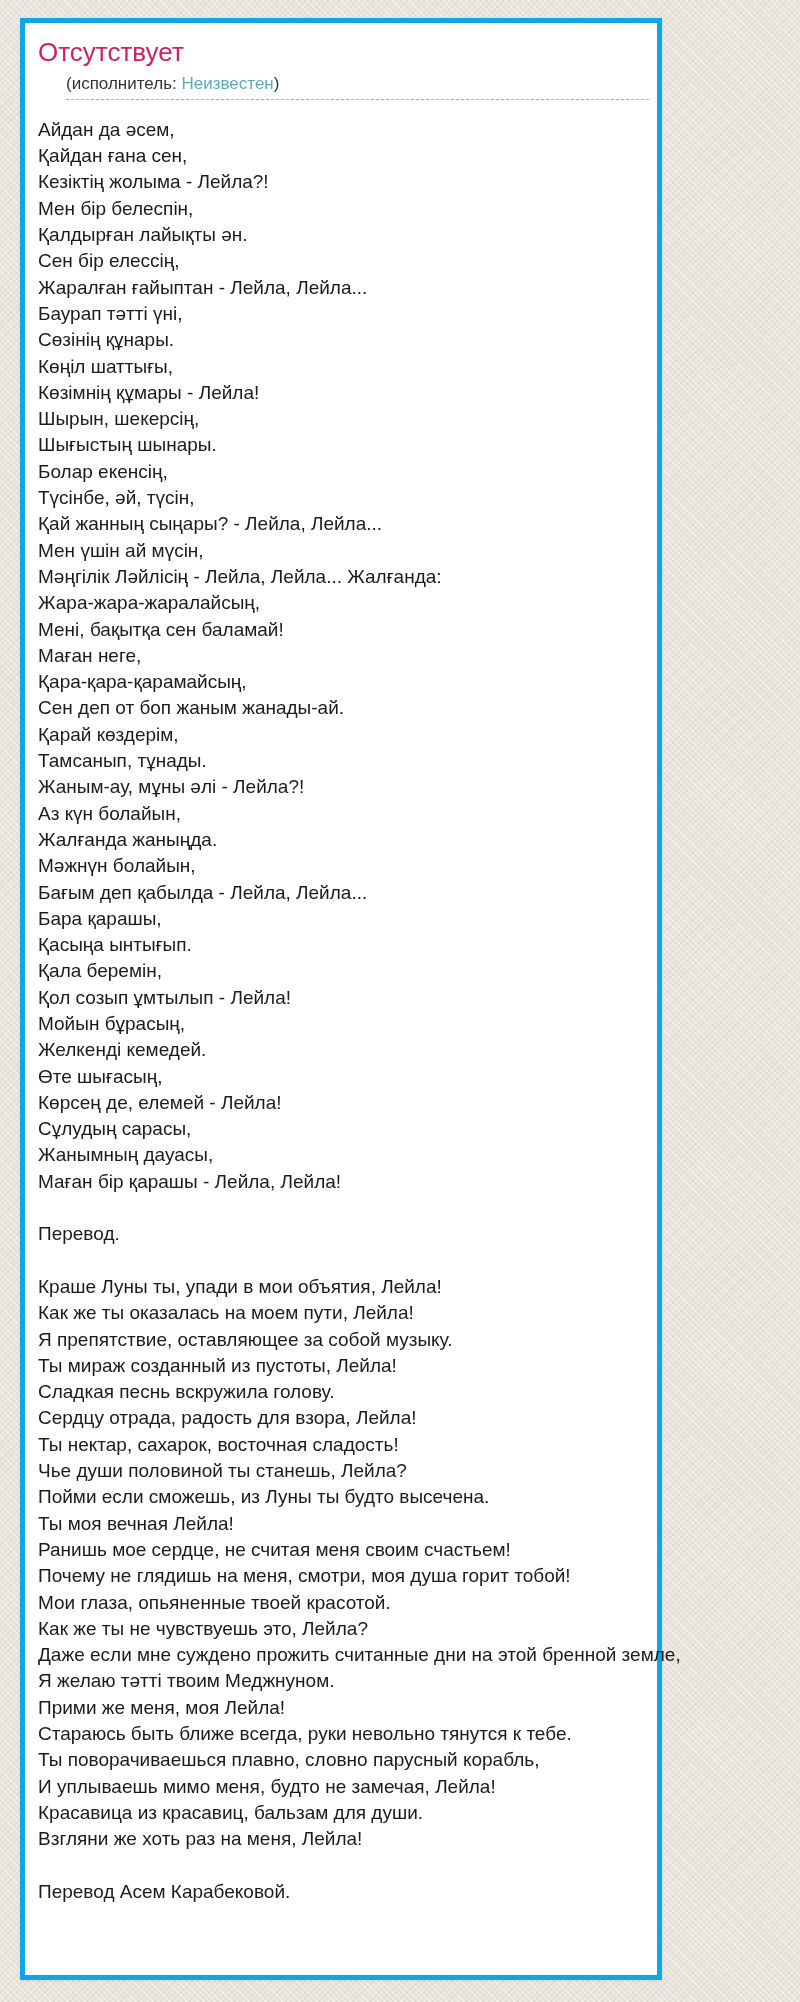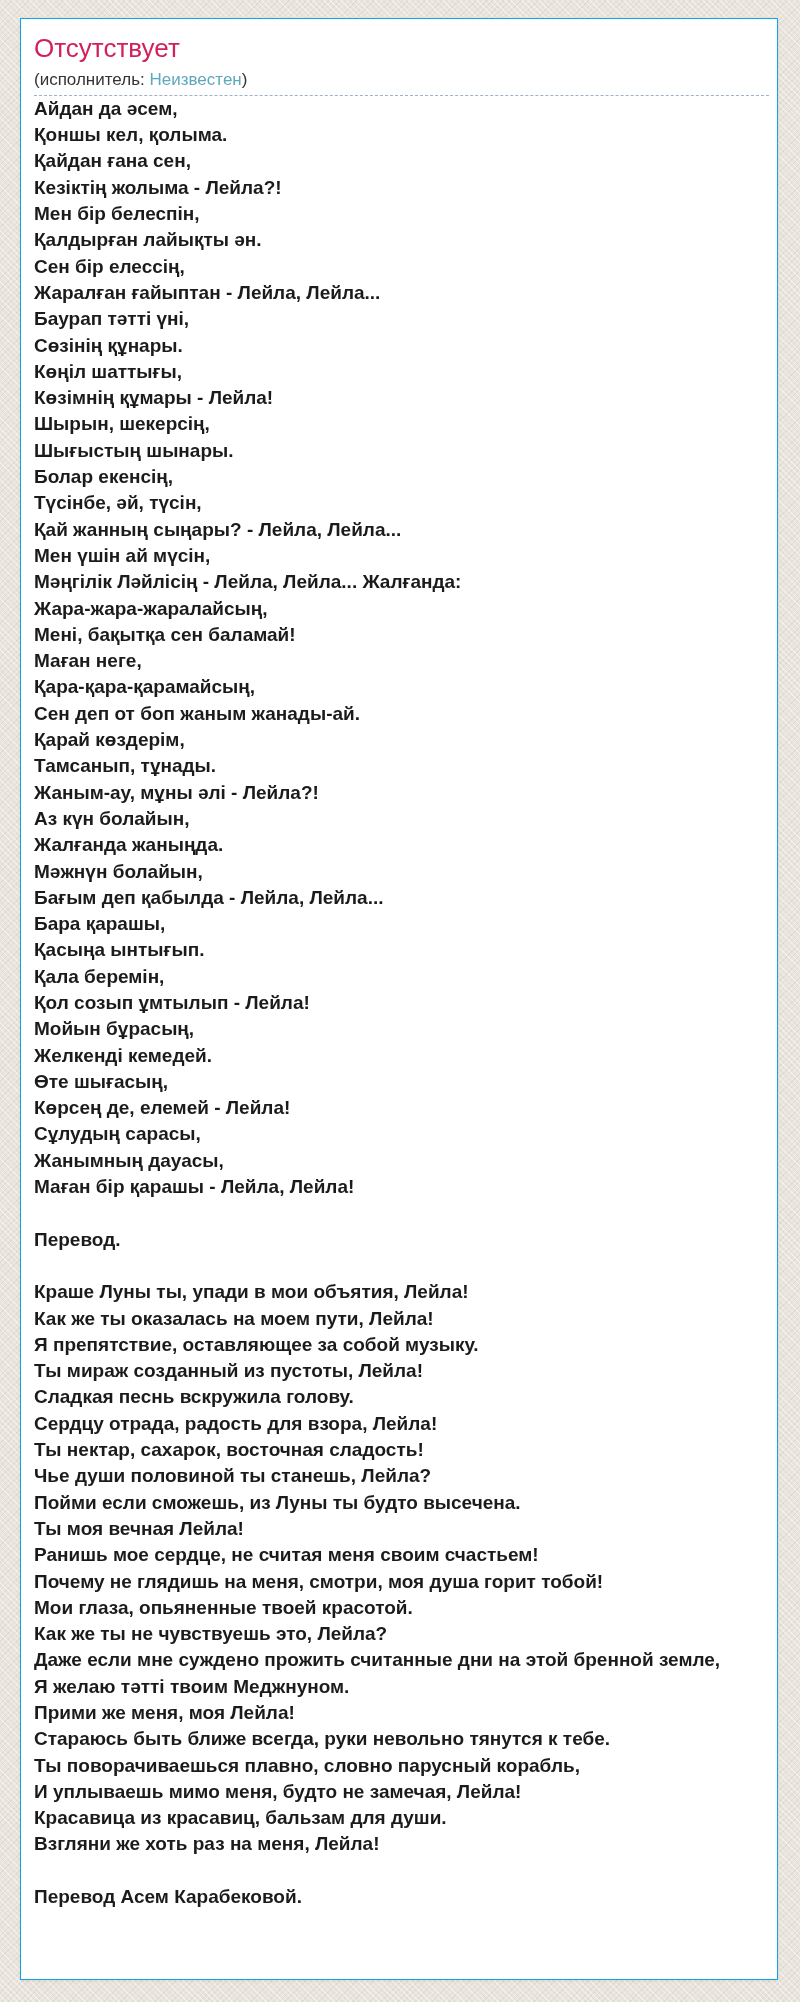--- a/index.html
+++ b/index.html
@@ -12,68 +12,68 @@
     position: relative;
     background-color: #e9e5dd;
     background-image:
       repeating-linear-gradient(45deg, rgba(255,255,255,0.45) 0 1px, transparent 1px 4px),
       repeating-linear-gradient(-45deg, rgba(176,170,158,0.18) 0 1px, transparent 1px 4px);
   }
   .card {
     position: absolute;
     left: 20px;
     top: 18px;
-    width: 758px;
+    width: 642px;
     min-height: 1962px;
     background: #ffffff;
-    border: 1px solid #0ea5e9;
+    border: 5px solid #0ea5e9;
     box-shadow: 0 1px 3px rgba(0,0,0,0.08);
     padding: 15px 8px 18px 13px;
   }
   .title {
     font-size: 26px;
     font-weight: normal;
     color: #d2215a;
     line-height: 1.15;
     margin-bottom: 6px;
   }
   .artist-line {
     font-size: 17px;
     color: #333333;
     padding-bottom: 5px;
     border-bottom: 1px dashed #9cb2c6;
+    margin-left: 28px;
   }
   .artist-link {
     color: #5ea7bd;
     text-decoration: none;
     cursor: pointer;
   }
   .lyrics {
+    margin-top: 17px;
     font-size: 19px;
     line-height: 26.3px;
     color: #1b1b1b;
     white-space: nowrap;
-    font-weight: bold;
   }
   .gap-before { margin-top: 26.3px; }
 </style>
 </head>
 <body>
 
 <div class="card">
 
   <h1 class="title">Отсутствует</h1>
 
   <div class="artist-line"><span>(исполнитель: </span><a class="artist-link">Неизвестен</a><span>)</span></div>
 
   <div class="lyrics">
 
     <div>
         <div class="line">Айдан да әсем,</div>
-        <div class="line">Қоншы кел, қолыма.</div>
         <div class="line">Қайдан ғана сен,</div>
         <div class="line">Кезіктің жолыма - Лейла?!</div>
         <div class="line">Мен бір белеспін,</div>
         <div class="line">Қалдырған лайықты ән.</div>
         <div class="line">Сен бір елессің,</div>
         <div class="line">Жаралған ғайыптан - Лейла, Лейла...</div>
         <div class="line">Баурап тәтті үні,</div>
         <div class="line">Сөзінің құнары.</div>
         <div class="line">Көңіл шаттығы,</div>
         <div class="line">Көзімнің құмары - Лейла!</div>

